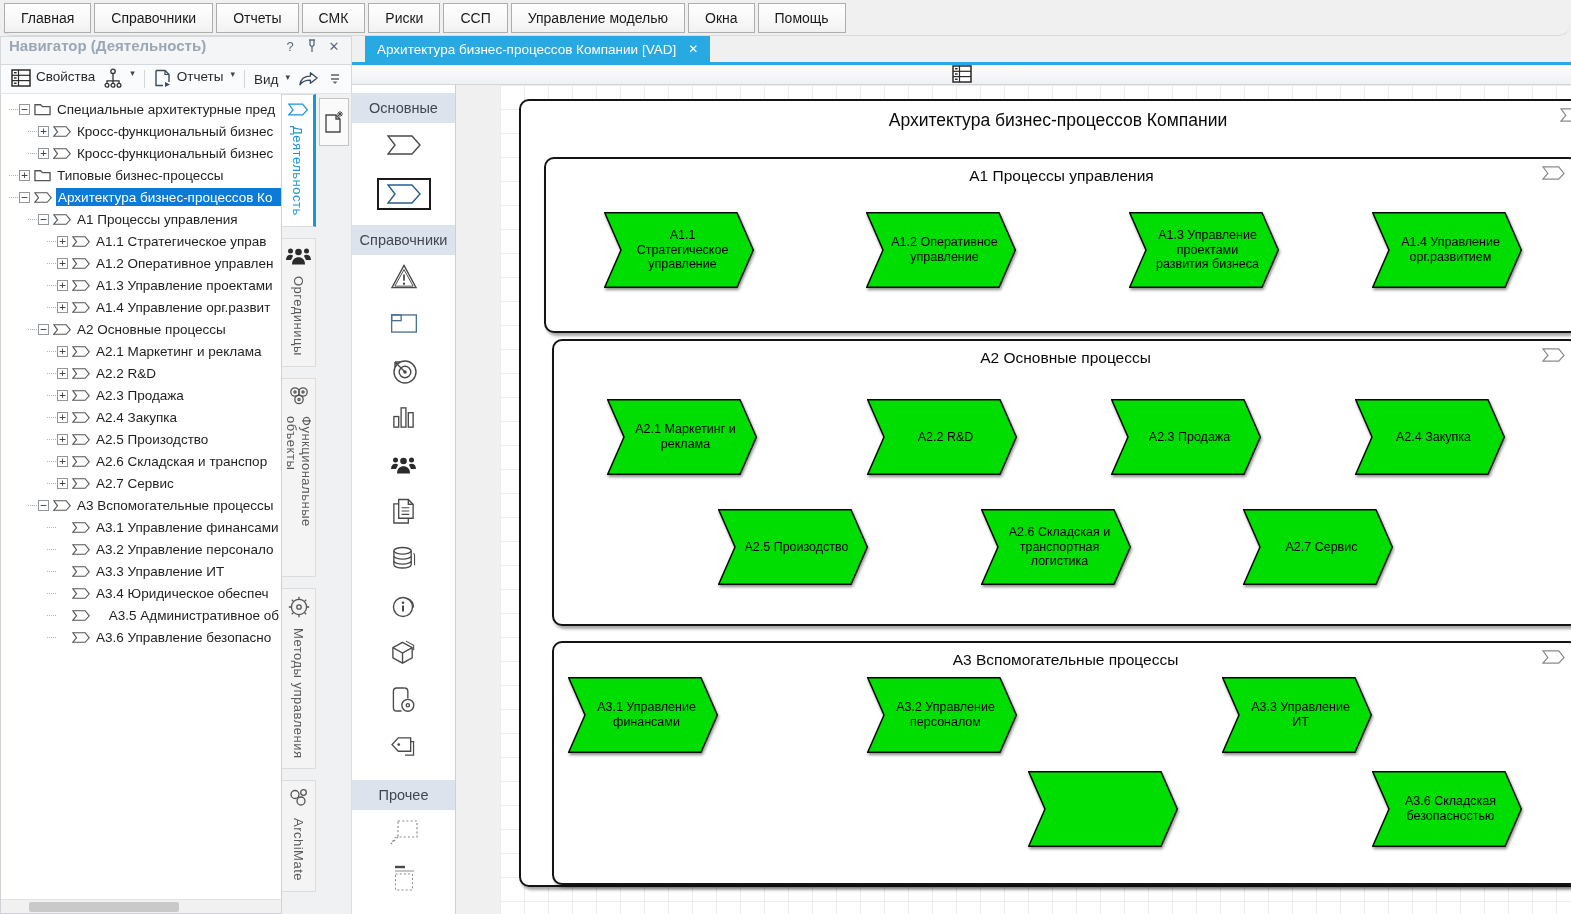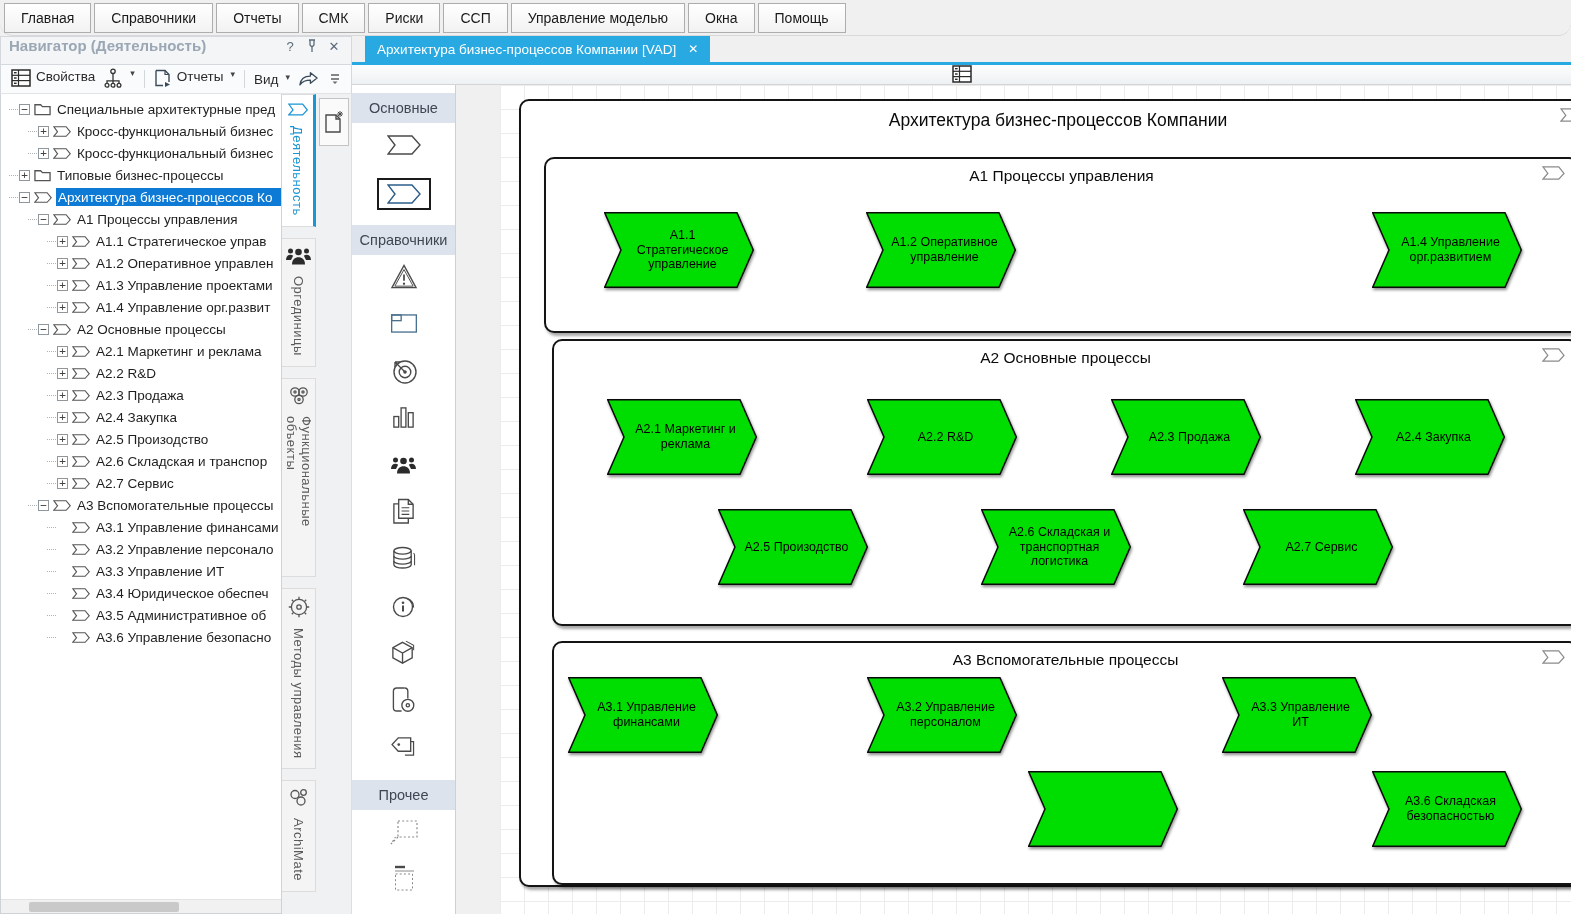--- a/index.html
+++ b/index.html
@@ -389,21 +389,21 @@
             <div class="trow" style="padding-left: 46px;">
               <span class="stub"></span>
               <span class="exp none"></span>
               <span class="ticon">
                 <svg width="18" height="11" viewBox="0 0 26 16">
                   <polygon points="1,1 19,1 25,8.5 19,15 1,15 6.5,8.5" stroke="#555" fill="#fff" stroke-width="1.6"></polygon>
                 </svg>
               </span>
               <span class="tlabel">А3.4 Юридическое обеспеч</span>
             </div>
-            <div class="trow" style="padding-left: 46px;">
+            <div class="trow" style="padding-left: 46px; text-align: right;">
               <span class="stub"></span>
               <span class="exp none"></span>
               <span class="ticon">
                 <svg width="18" height="11" viewBox="0 0 26 16">
                   <polygon points="1,1 19,1 25,8.5 19,15 1,15 6.5,8.5" stroke="#555" fill="#fff" stroke-width="1.6"></polygon>
                 </svg>
               </span>
               <span class="tlabel">А3.5 Административное об</span>
             </div>
             <div class="trow" style="padding-left: 46px;">
@@ -775,20 +775,26 @@
               <polygon points="0.75,0.75 133,0.75 149.25,38 133,75.25 0.75,75.25 17,38" fill="#00dd00" stroke="#0a0a0a" stroke-width="1.5"></polygon>
             </svg>
             <div class="shape-label">А1.1 Стратегическое управление</div>
           </div>
           <div class="shape" style="left: 366px; top: 127px;">
             <svg width="150" height="76" viewBox="0 0 150 76">
               <polygon points="0.75,0.75 133,0.75 149.25,38 133,75.25 0.75,75.25 17,38" fill="#00dd00" stroke="#0a0a0a" stroke-width="1.5"></polygon>
             </svg>
             <div class="shape-label">А1.2 Оперативное управление</div>
           </div>
+          <div class="shape" style="left: 629px; top: 127px;">
+            <svg width="150" height="76" viewBox="0 0 150 76">
+              <polygon points="0.75,0.75 133,0.75 149.25,38 133,75.25 0.75,75.25 17,38" fill="#00dd00" stroke="#0a0a0a" stroke-width="1.5"></polygon>
+            </svg>
+            <div class="shape-label">А1.3 Управление проектами развития бизнеса</div>
+          </div>
           <div class="shape" style="left: 872px; top: 127px;">
             <svg width="150" height="76" viewBox="0 0 150 76">
               <polygon points="0.75,0.75 133,0.75 149.25,38 133,75.25 0.75,75.25 17,38" fill="#00dd00" stroke="#0a0a0a" stroke-width="1.5"></polygon>
             </svg>
             <div class="shape-label">А1.4 Управление орг.развитием</div>
           </div>
           <div class="shape" style="left: 107px; top: 314px;">
             <svg width="150" height="76" viewBox="0 0 150 76">
               <polygon points="0.75,0.75 133,0.75 149.25,38 133,75.25 0.75,75.25 17,38" fill="#00dd00" stroke="#0a0a0a" stroke-width="1.5"></polygon>
             </svg>

